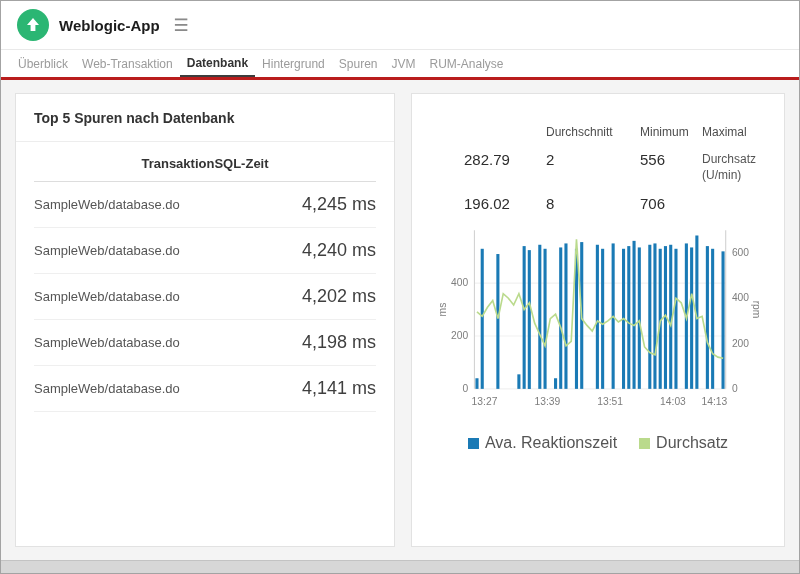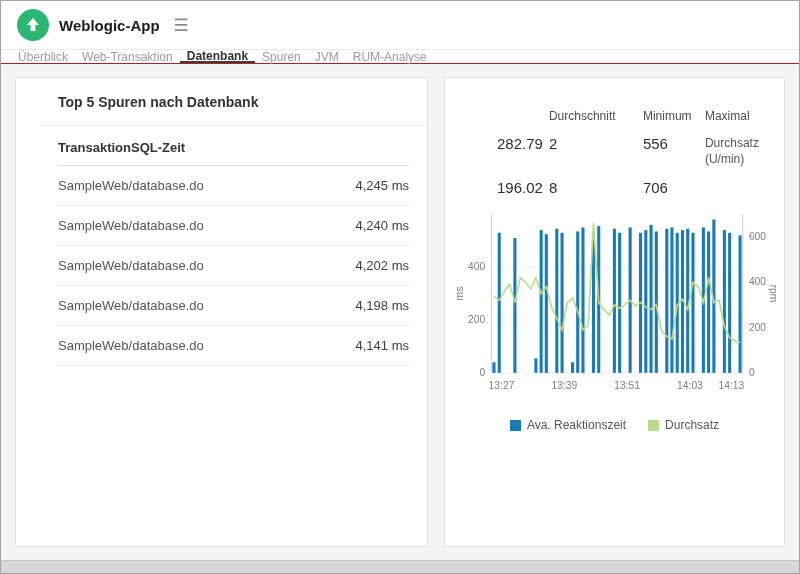--- a/index.html
+++ b/index.html
@@ -7,49 +7,49 @@
   .page { width:800px; height:574px; border:1px solid #a3a3a3; background:#fff; overflow:hidden; display:flex; flex-direction:column; }
 
   
   .app-header { height:48px; display:flex; align-items:center; padding:0 16px; background:#fff; flex:0 0 auto; }
   .app-icon { width:32px; height:32px; border-radius:50%; background:#2bb673; display:flex; align-items:center; justify-content:center; margin-right:10px; }
   .app-icon svg { display:block; }
   .app-title { font-size:15px; font-weight:bold; color:#1c1c1c; }
   .hamburger { margin-left:14px; color:#8a8a8a; font-size:17px; cursor:pointer; line-height:1; }
 
   
-  .tabs { height:15px; border-top:1px solid #e9e9e9; border-bottom:1px solid #b91c1c; display:flex; align-items:stretch; padding:0 10px; flex:0 0 auto; background:#fff; }
+  .tabs { height:31px; border-top:1px solid #e9e9e9; border-bottom:3px solid #b91c1c; display:flex; align-items:stretch; padding:0 10px; flex:0 0 auto; background:#fff; }
   .tab { display:flex; align-items:center; padding:0 7px; font-size:12px; color:#9b9b9b; cursor:pointer; }
   .tab.active { color:#333; font-weight:bold; border-bottom:2px solid #3d3d3d; }
 
   
   .content { flex:1 1 auto; background:#f4f4f4; padding:13px 14px; display:flex; gap:16px; overflow:hidden; }
   .card { background:#fff; border:1px solid #e2e2e2; overflow:hidden; }
-  .card-left { width:413px; flex:0 0 auto;padding-left:24px; }
+  .card-left { width:380px; flex:0 0 auto; }
   .card-right { flex:1 1 auto; }
   .card-title { font-size:14px; font-weight:bold; color:#333; padding:15px 18px 13px; border-bottom:1px solid #ededed; line-height:1.35; }
 
   
   .tbl { padding:0 18px; }
-  .thead { display:flex; justify-content:flex-start; padding:14px 0 10px; border-bottom:1px solid #ddd; font-size:13px; font-weight:bold; color:#333; }
+  .thead { display:flex; justify-content:center; padding:14px 0 10px; border-bottom:1px solid #ddd; font-size:13px; font-weight:bold; color:#333; }
   .trow { display:flex; justify-content:space-between; align-items:center; padding:12px 0; border-bottom:1px solid #efefef; font-size:13px; cursor:pointer; }
   .trow .txn { color:#555; }
-  .trow .val { color:#3f3f3f; font-size:13px;margin-left:20px; }
+  .trow .val { color:#3f3f3f; font-size:18px;margin-left:20px; }
 
   
   .stats { margin:31px 18px 0 52px; display:grid; grid-template-columns:1fr 88px 56px 64px; column-gap:6px; row-gap:12px; align-items:start; }
   .stat-h { font-size:12px; color:#4d4d4d; }
   .stat-label { font-size:12px; color:#555; line-height:1.35; max-width:130px; }
   .stat-val { font-size:15px; color:#2e2e2e; }
 
   
   .chart-wrap { margin-top:10px; display:flex; justify-content:center; }
   .tick { font-size:10px; fill:#7d7d7d; font-family:"Liberation Sans", sans-serif; }
   .legend { display:flex; justify-content:center; gap:22px; margin-top:6px; }
-  .legend-item { display:flex; align-items:center; gap:6px; font-size:12px; color:#555; cursor:pointer; }
+  .legend-item { display:flex; align-items:center; gap:6px; font-size:16px; color:#555; cursor:pointer; }
   .sw { width:11px; height:11px; display:inline-block; }
 
   
   .footer-strip { height:13px; background:#d7d7d7; border-top:1px solid #c3c3c3; flex:0 0 auto; }
 </style>
 </head>
 <body>
 
 <div class="page">
 
@@ -60,20 +60,21 @@
       </svg>
     </div>
     <h1 class="app-title">Weblogic-App</h1>
     <div class="hamburger">☰</div>
   </header>
 
   <nav class="tabs">
     <span class="tab">Überblick</span>
     <span class="tab">Web-Transaktion</span>
     <span class="tab active">Datenbank</span>
+    <span class="tab">Hintergrund</span>
     <span class="tab">Spuren</span>
     <span class="tab">JVM</span>
     <span class="tab">RUM-Analyse</span>
   </nav>
 
   <main class="content">
 
     <section class="card card-left">
       <h2 class="card-title">Top 5 Spuren nach Datenbank</h2>
       <div class="tbl">

